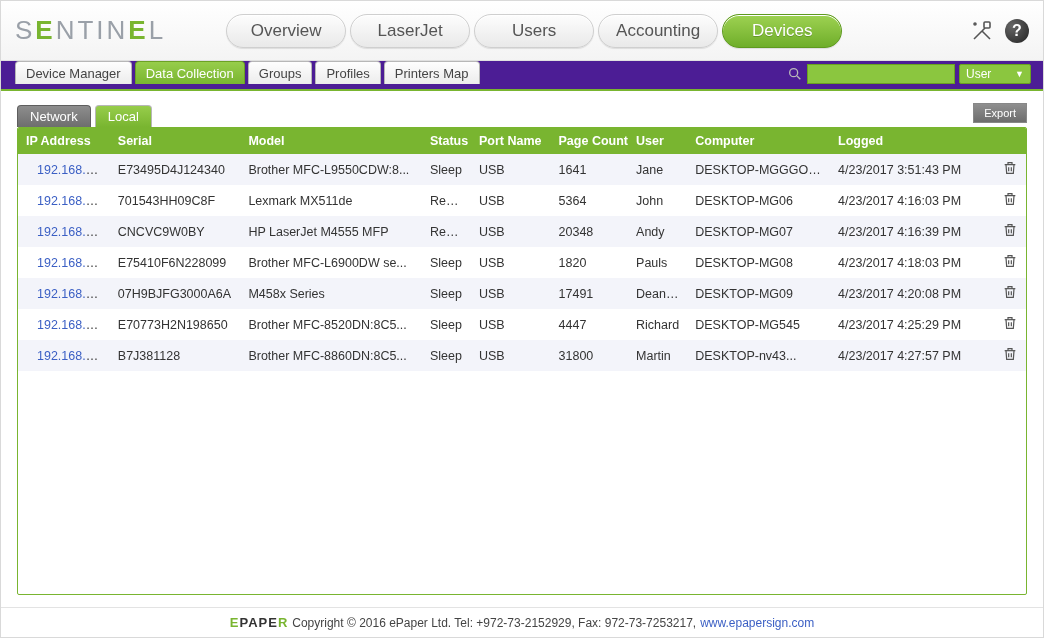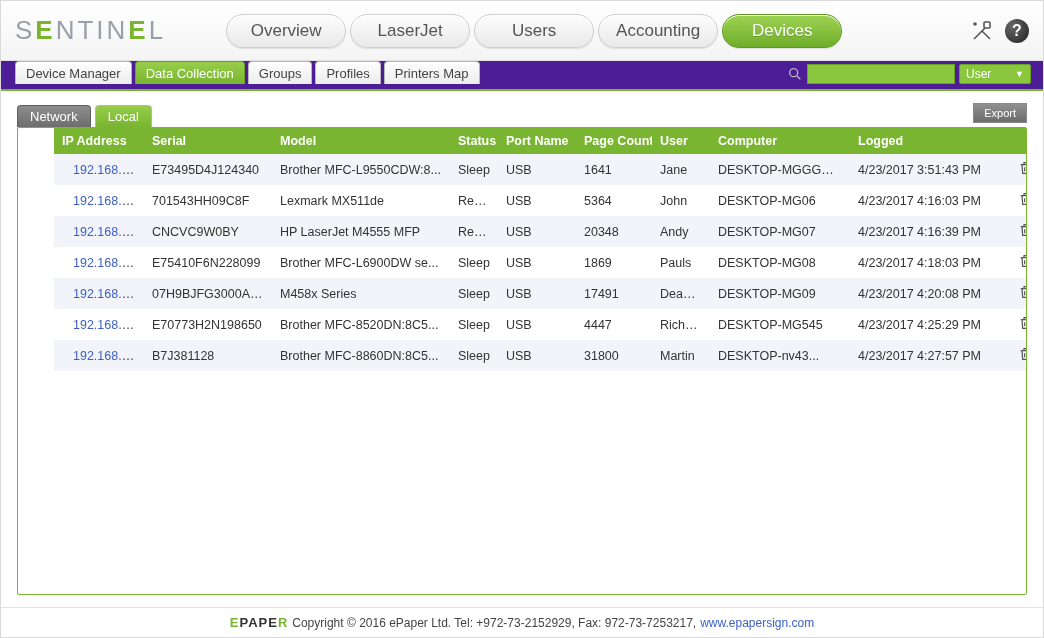--- a/index.html
+++ b/index.html
@@ -28,21 +28,21 @@
   .user-select { width:72px; height:20px; border:1px solid #6aa31f; background:#8bc63f; color:#fff; font-size:12px; display:flex; align-items:center; justify-content:space-between; padding:0 6px; border-radius:2px; cursor:pointer;}
   .user-select .tri { font-size:9px;}
 
   
   .content { flex:1; padding:12px 16px 12px 16px; display:flex; flex-direction:column;}
   .inner-tabs-row { display:flex; align-items:flex-end; gap:4px; height:24px; position:relative;}
   .inner-tab { height:22px; padding:0 12px; border:1px solid #b7b7b7; border-bottom:none; border-radius:4px 4px 0 0; background:linear-gradient(#97cd4b,#79b530); color:#fff; font-size:13px; display:flex; align-items:center; cursor:pointer;margin-top:28px;}
   .inner-tab.active { background:linear-gradient(#8d8d8d,#6e6e6e); border-color:#5e5e5e;}
   .export-btn { position:absolute; right:0; top:0; height:20px; padding:0 10px; border:1px solid #888; border-radius:0; background:linear-gradient(#8f8f8f,#6d6d6d); color:#fff; font-size:11px; display:flex; align-items:center; cursor:pointer;}
 
-  .panel { flex:1; border:1px solid #79b530; border-radius:2px; overflow:hidden; display:flex; flex-direction:column; background:#fff;padding-left:36px;}
+  .panel { flex:1; border:1px solid #79b530; border-radius:2px; overflow:hidden; display:flex; flex-direction:column; background:#fff;}
   table { width:100%; border-collapse:collapse; table-layout:fixed; font-size:12.5px;}
   thead th { background:#79b530; color:#fff; font-weight:bold; text-align:left; padding:6px 8px; height:24px; white-space:nowrap; overflow:hidden;}
   tbody td { padding:5px 8px; height:25px; white-space:nowrap; overflow:hidden; text-overflow:ellipsis; color:#333;}
   tbody tr:nth-child(odd){ background:#f3f4fa;}
   tbody tr:nth-child(even){ background:#ffffff;}
   .ip-link { color:#3b5fc4; cursor:pointer;margin-left:11px;}
   .del-cell { text-align:center;}
   .trash { width:16px; height:18px; color:#555;}
 
   
@@ -199,21 +199,21 @@
                     <path d="M6 7l1 13h10l1-13"></path>
                     <path d="M10 11v6M14 11v6"></path>
                   </svg></span></td>
             </tr>
             <tr>
               <td><span class="ip-link">192.168.4.29</span></td>
               <td>E75410F6N228099</td>
               <td>Brother MFC-L6900DW se...</td>
               <td>Sleep</td>
               <td>USB</td>
-              <td>1869</td>
+              <td>1820</td>
               <td>Pauls</td>
               <td>DESKTOP-MG08</td>
               <td>4/23/2017 4:18:03 PM</td>
               <td class="del-cell"><span><svg class="trash" viewBox="0 0 24 24" fill="none" stroke="currentColor" stroke-width="1.8">
                     <path d="M4 7h16"></path>
                     <path d="M9 7V4h6v3"></path>
                     <path d="M6 7l1 13h10l1-13"></path>
                     <path d="M10 11v6M14 11v6"></path>
                   </svg></span></td>
             </tr>

